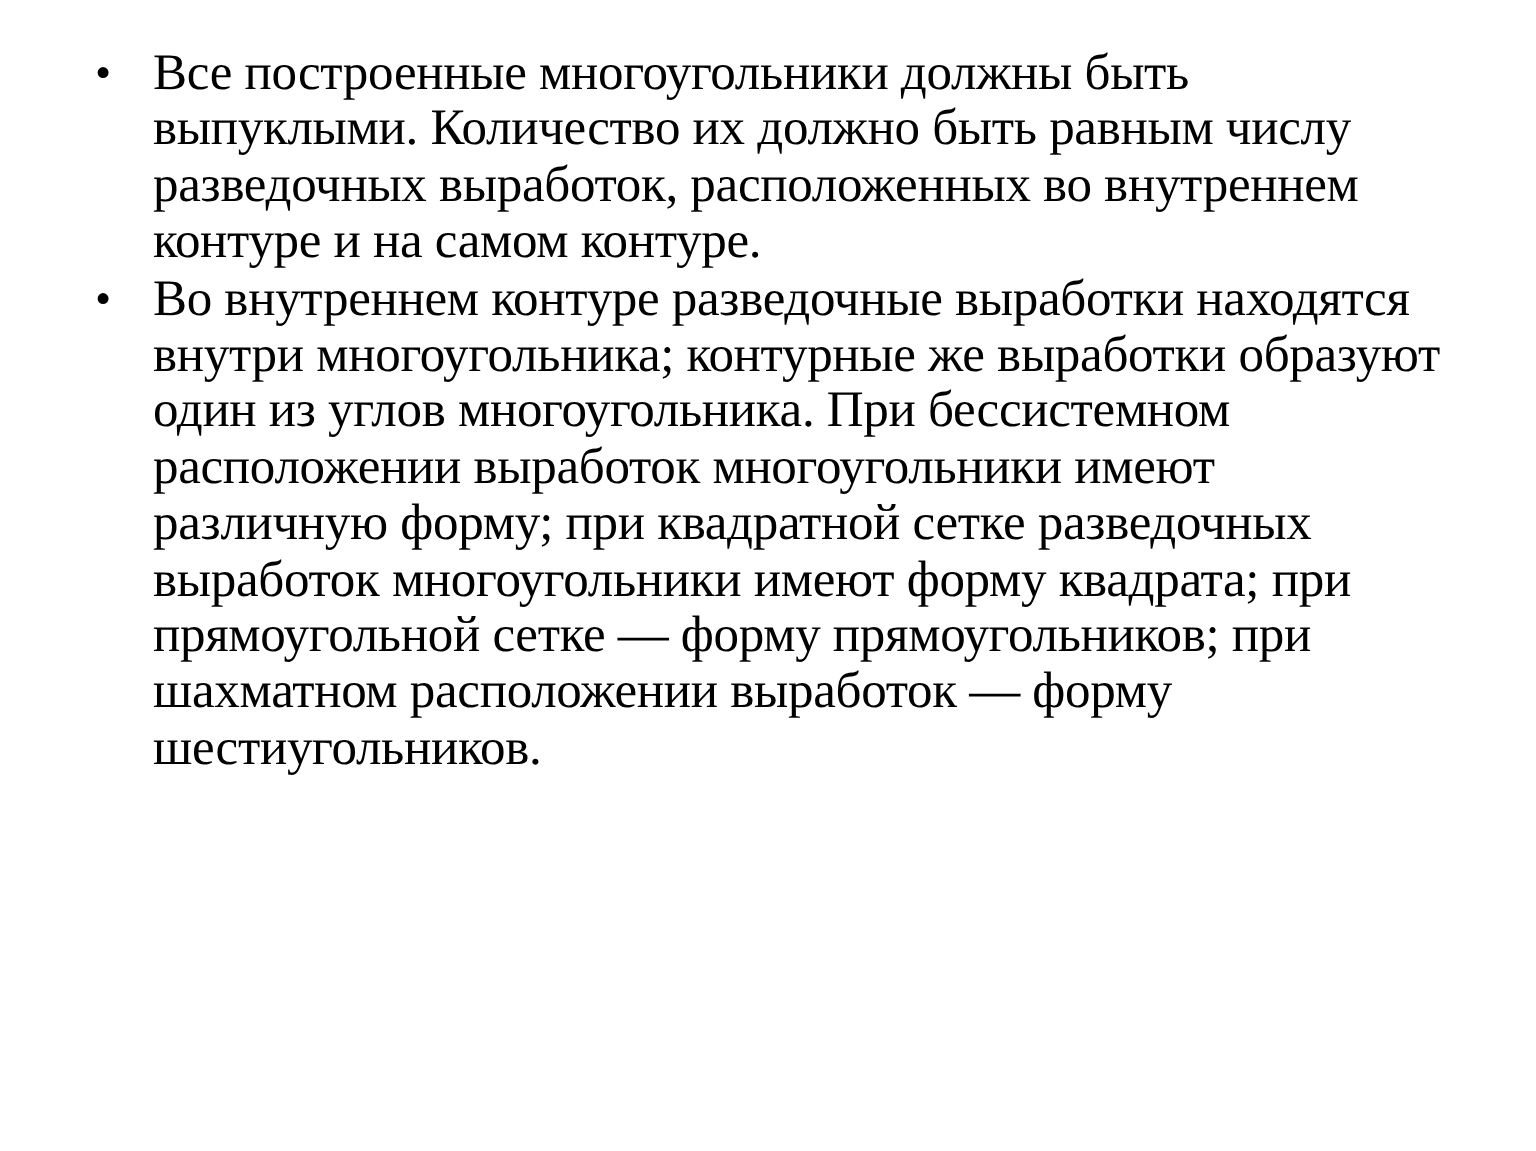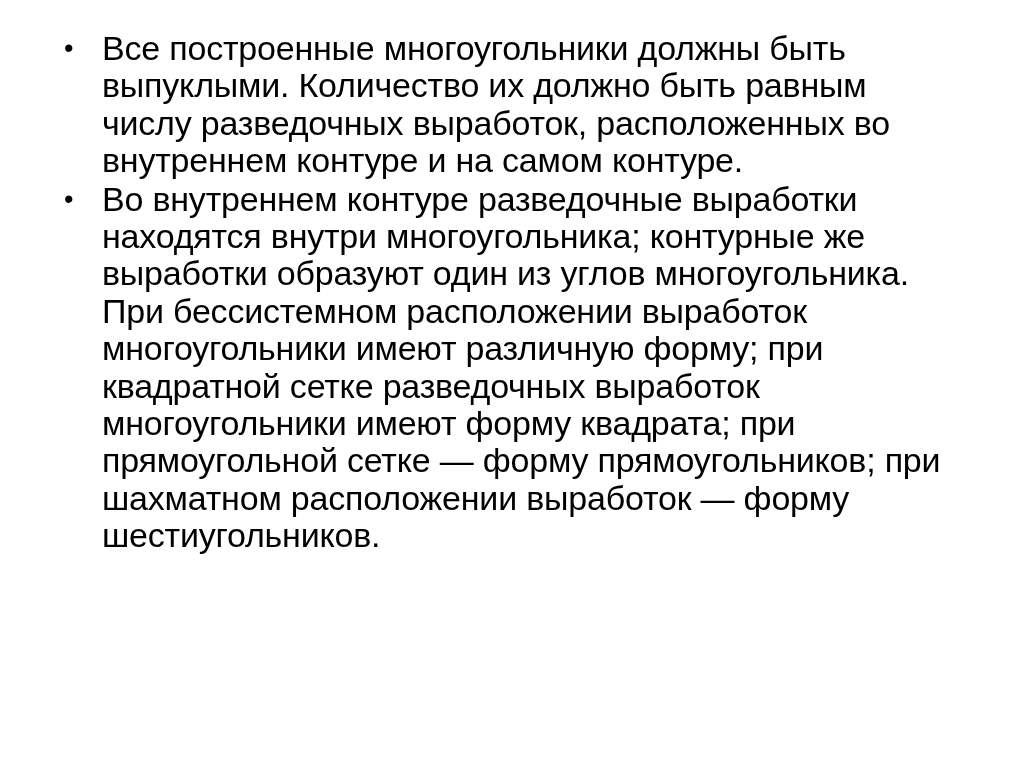--- a/index.html
+++ b/index.html
@@ -42,20 +42,21 @@
     line-height: 37.4px;
     text-align: left;
     padding-left: 2px;
     color: #000000;
   }
   .bullet-text {
     flex: 0 0 auto;
     width: 858px;
     max-width: 858px;
     color: #000000;
+    font-family: Liberation Serif, serif;
   }
 </style>
 </head>
 <body>
 
 <div class="slide">
   <ul class="bullet-list">
     <li class="bullet-item">
       <span class="bullet-marker">•</span>
       <span class="bullet-text">Все построенные многоугольники должны быть выпуклыми. Количество их должно быть равным числу разведочных выработок, расположенных во внутреннем контуре и на самом контуре.</span>

